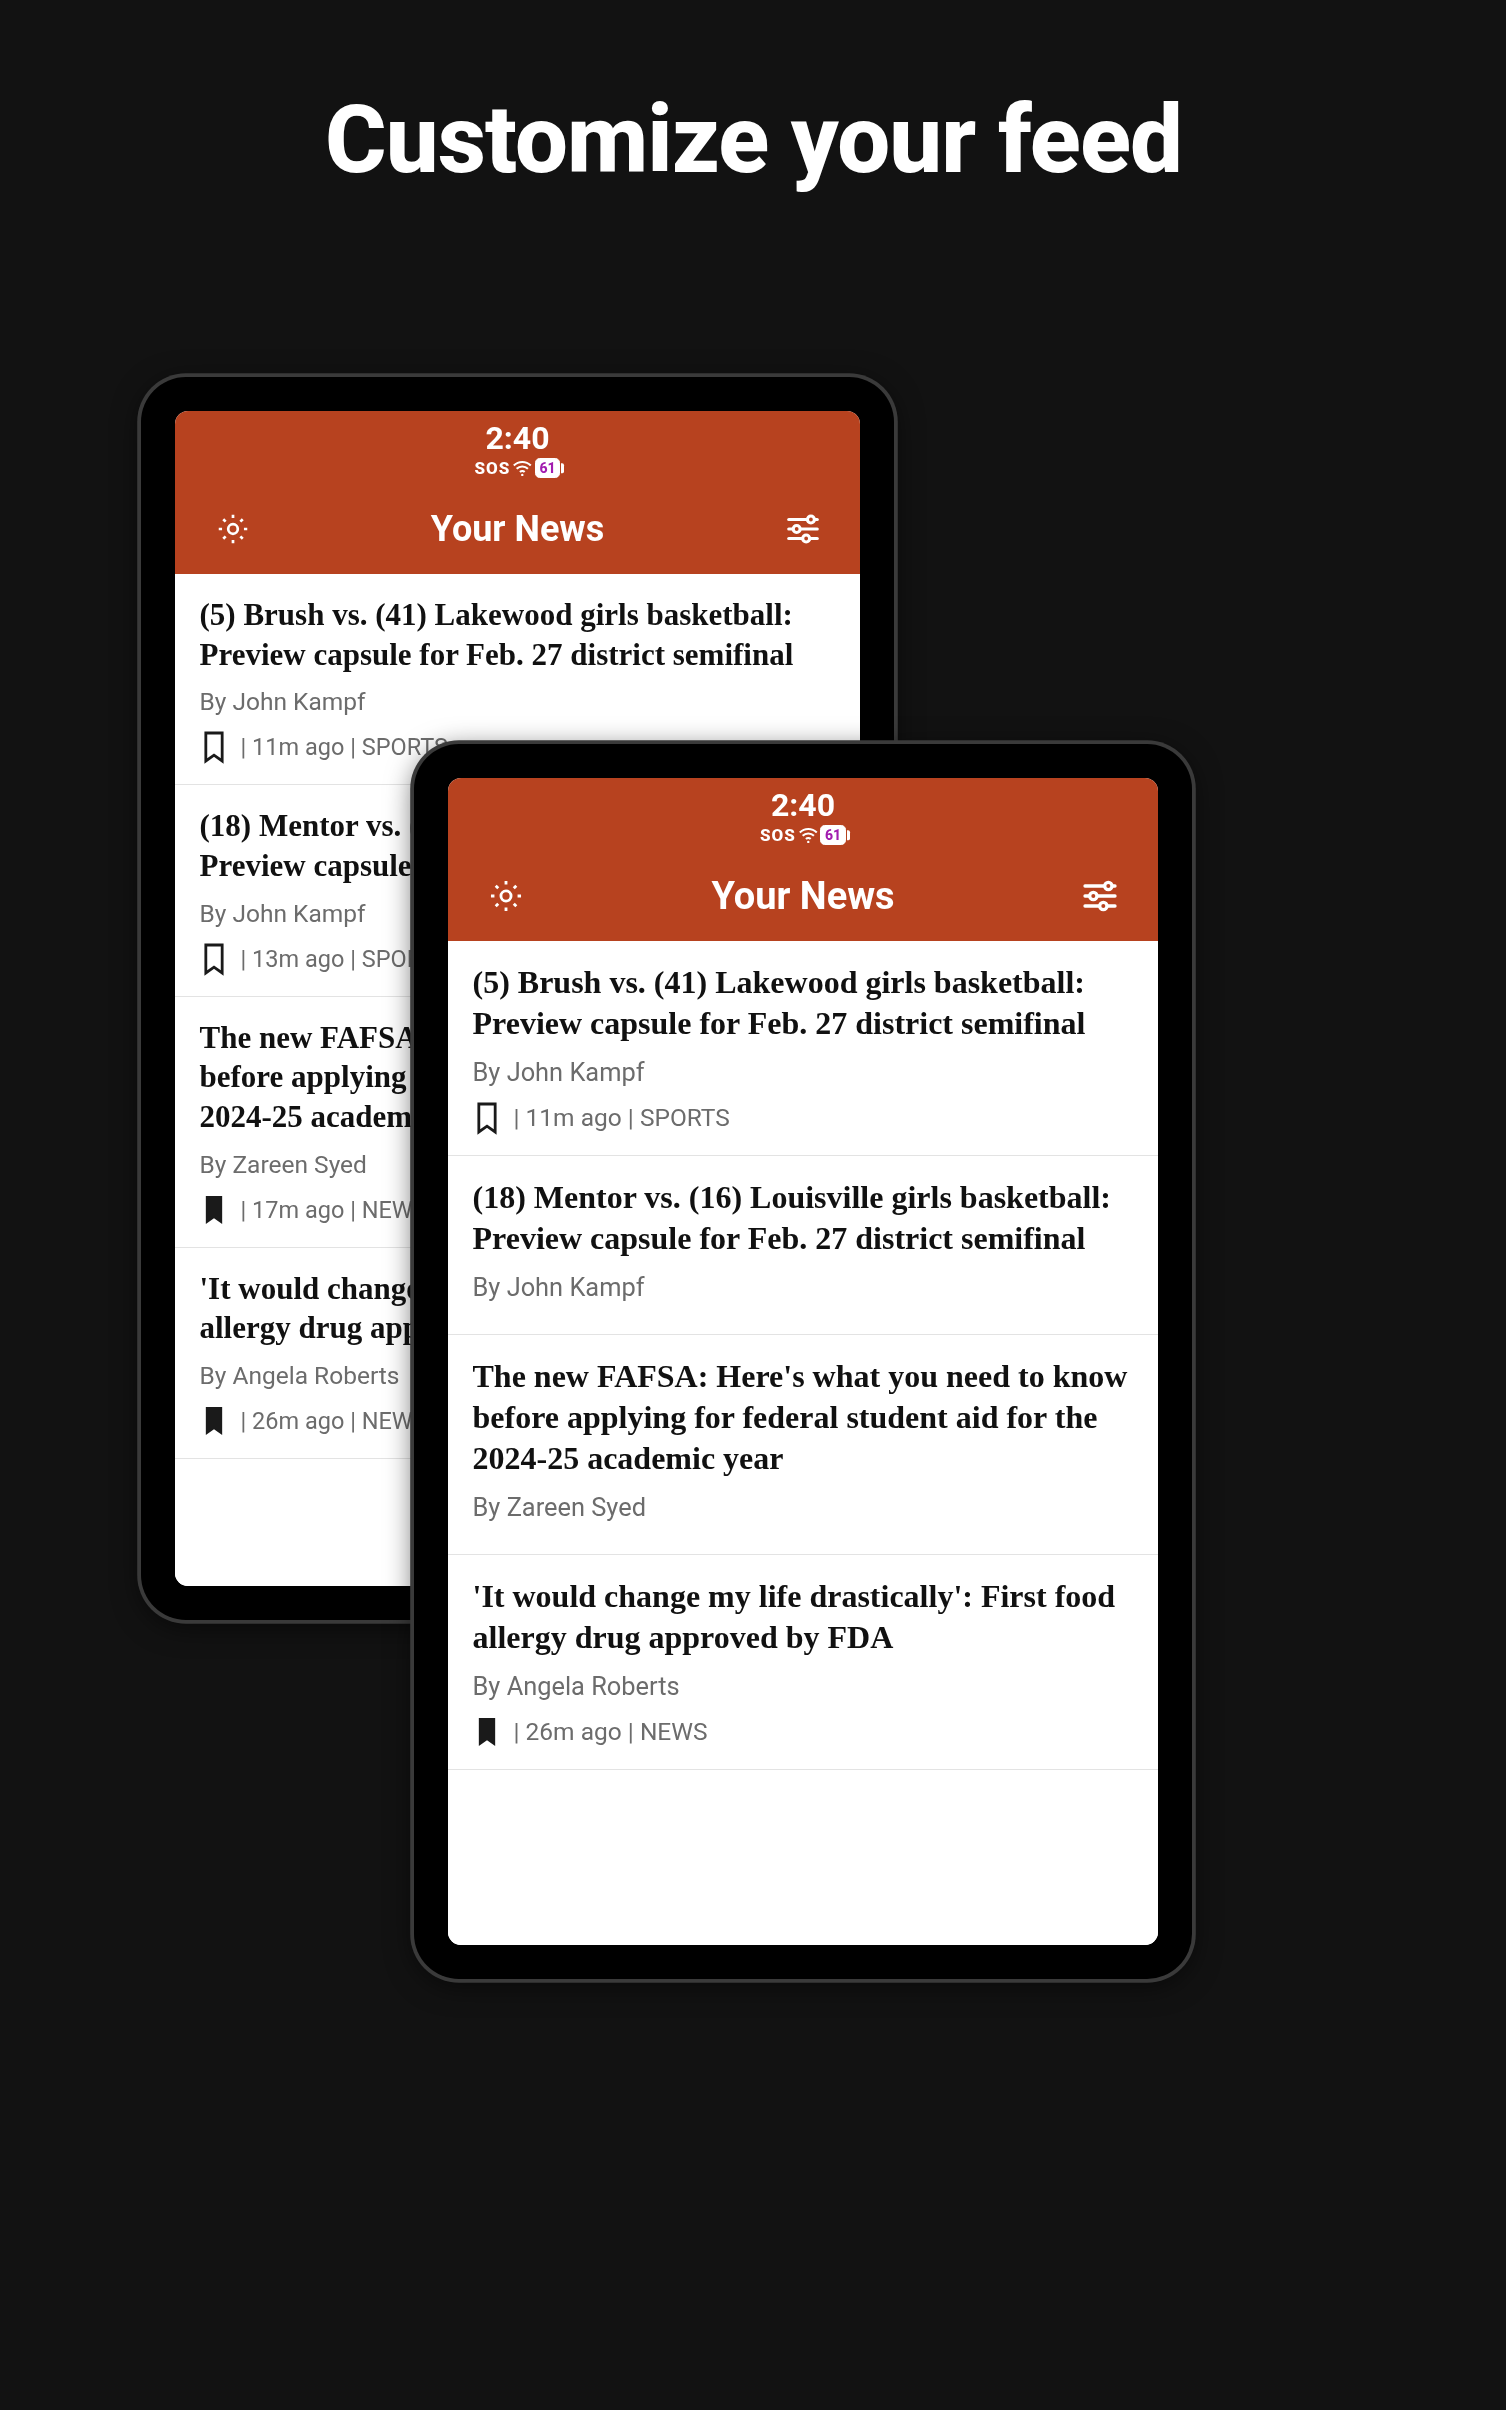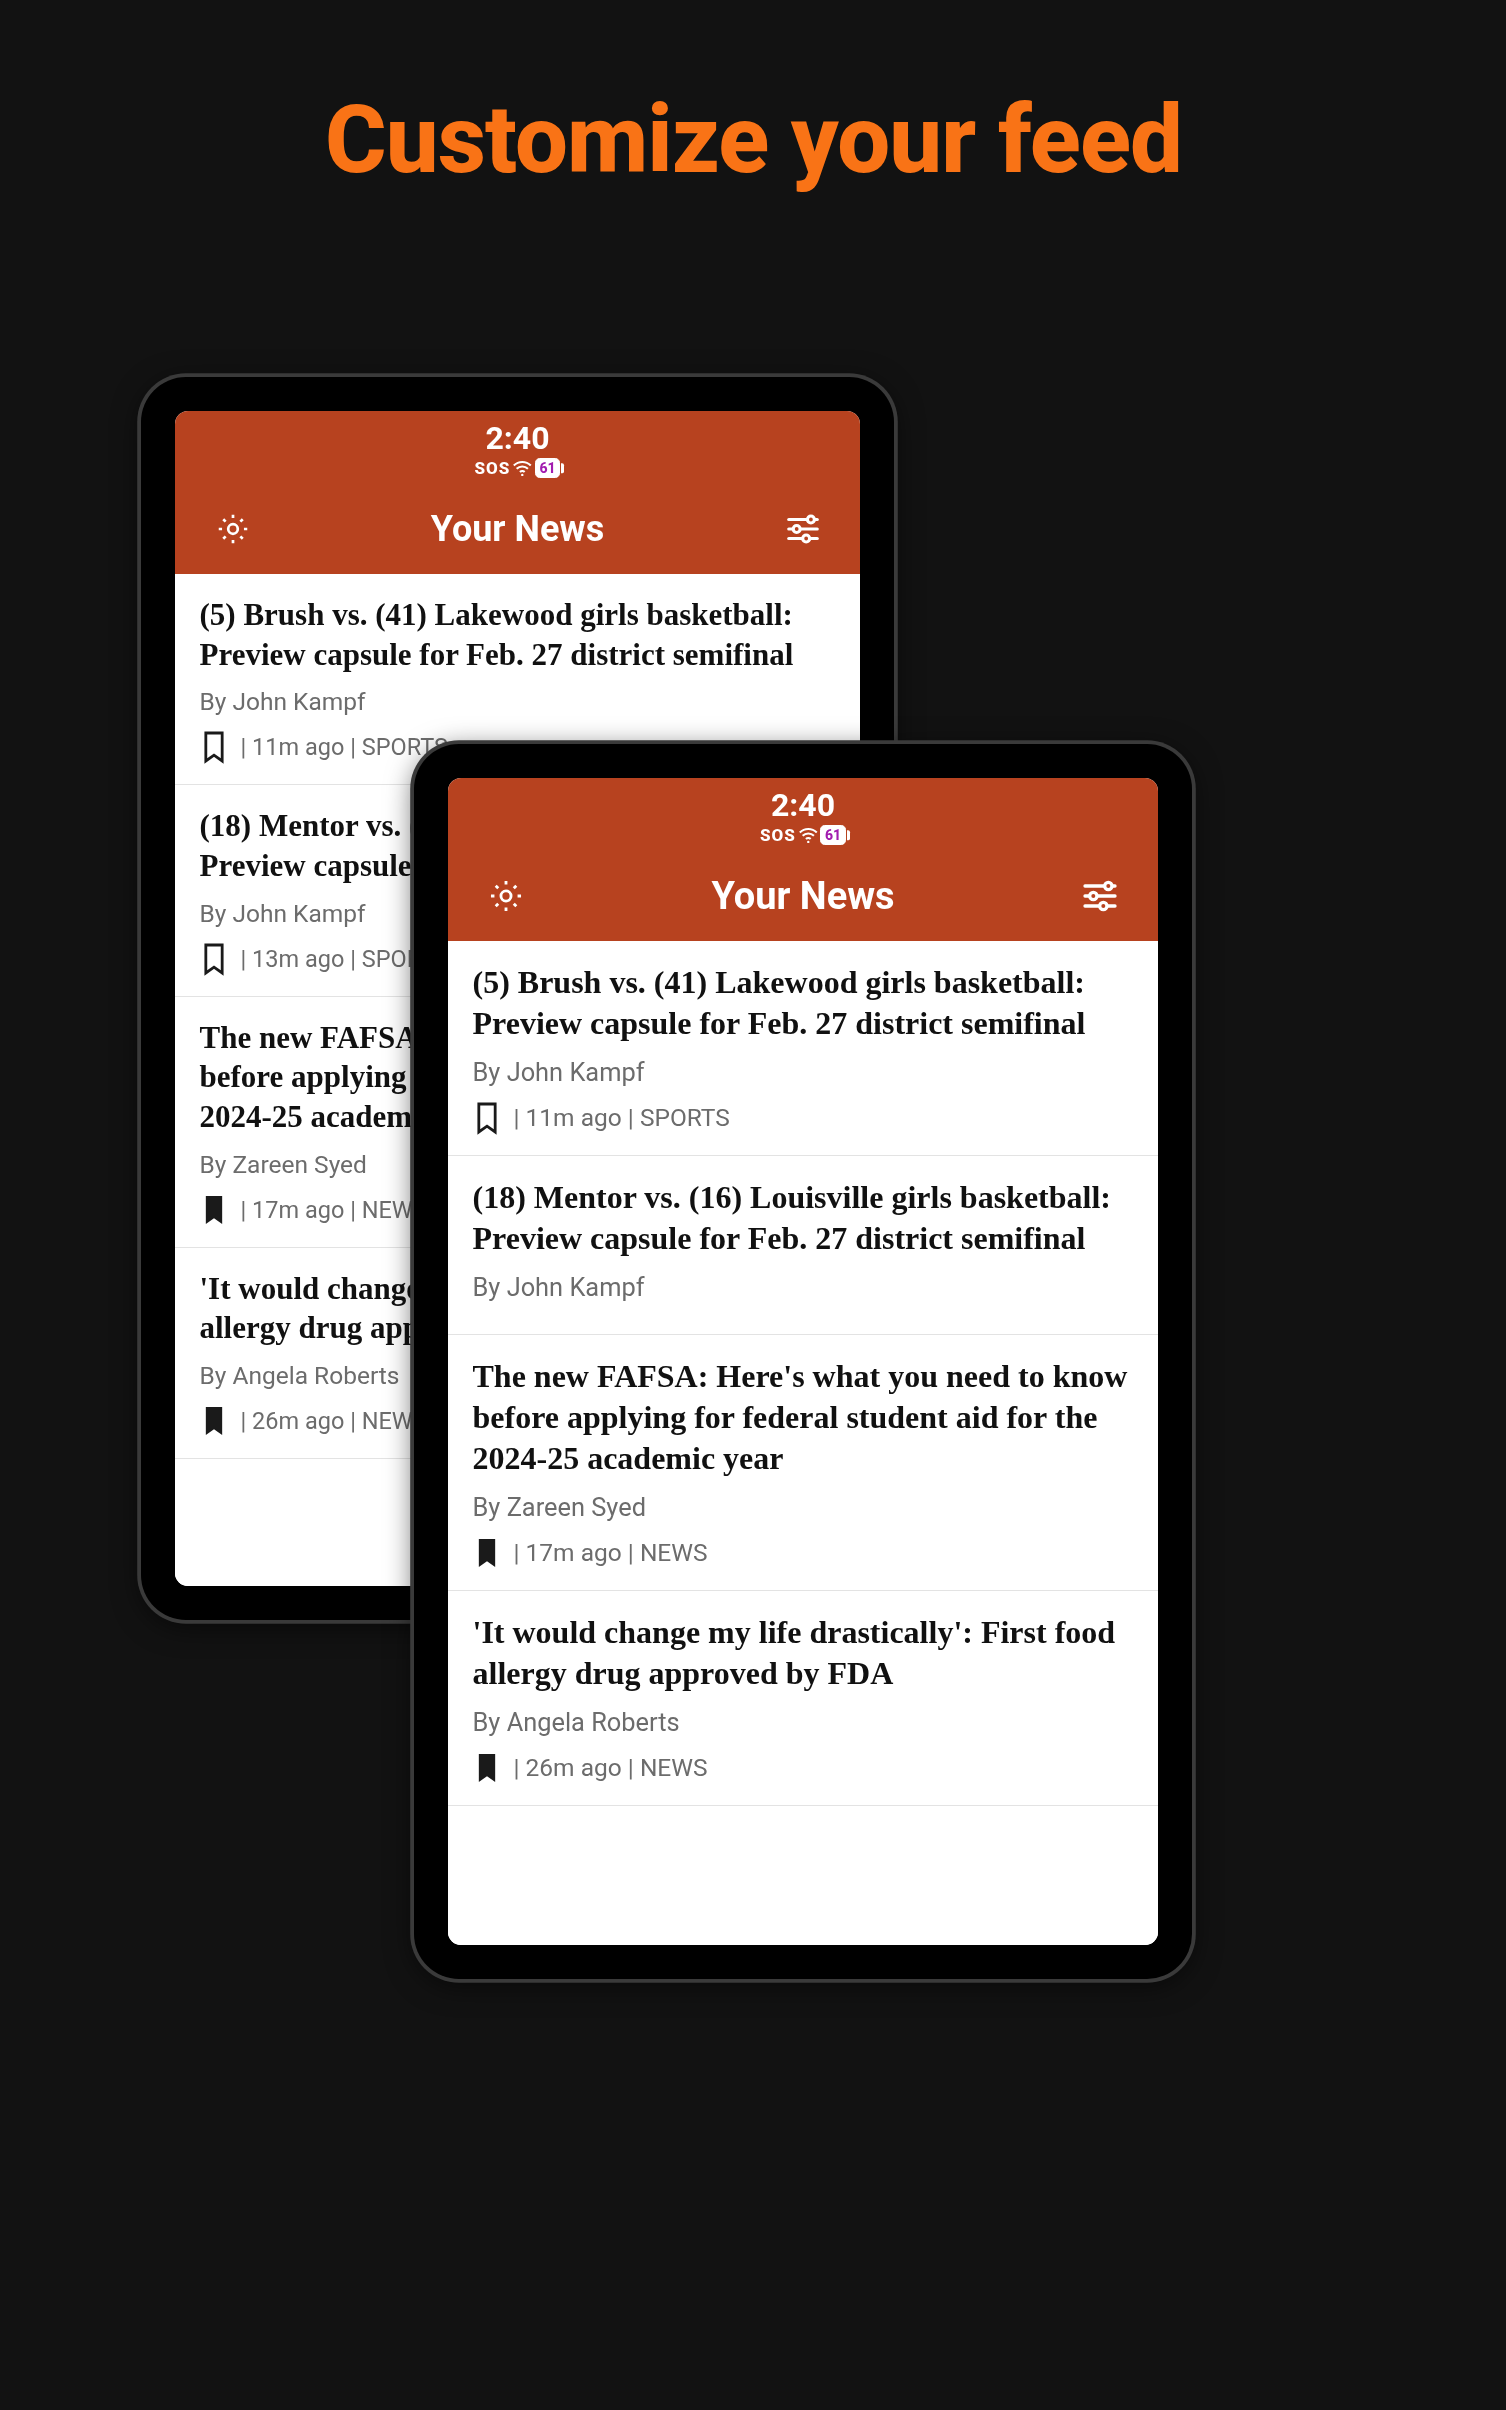--- a/index.html
+++ b/index.html
@@ -5,21 +5,21 @@
   * { box-sizing: border-box; margin: 0; padding: 0; }
   body {
     background: #121212;
     width: 1507px;
     height: 2411px;
     font-family: -apple-system, "Segoe UI", Roboto, Helvetica, Arial, sans-serif;
     overflow: hidden;
     position: relative;
   }
   .hero-title {
-    color: #f97316;
+    color: #ffffff;
     font-size: 94px;
     font-weight: 800;
     text-align: center;
     width: 100%;
     position: absolute;
     top: 85px;
     letter-spacing: -0.9px;
   }
 
   
@@ -312,28 +312,20 @@
           <span class="meta-text">| <span>11m ago</span> | <span>SPORTS</span></span>
         </div>
       </div>
       <div class="article">
         <div class="article-title">(18) Mentor vs. (16) Louisville girls basketball: Preview capsule for Feb. 27 district semifinal</div>
         <div class="byline">By John Kampf</div>
       </div>
       <div class="article">
         <div class="article-title">The new FAFSA: Here's what you need to know before applying for federal student aid for the 2024-25 academic year</div>
         <div class="byline">By Zareen Syed</div>
-        <div class="meta-row">
-          <span class="bookmark">
-            <svg viewBox="0 0 24 30" width="28" height="36" fill="#1a1a1a">
-                <path d="M5 3h14v24l-7-5-7 5V3z"></path>
-              </svg>
-          </span>
-          <span class="meta-text">| <span>17m ago</span> | <span>NEWS</span></span>
-        </div>
       </div>
       <div class="article">
         <div class="article-title">'It would change my life drastically': First food allergy drug approved by FDA</div>
         <div class="byline">By Angela Roberts</div>
         <div class="meta-row">
           <span class="bookmark">
             <svg viewBox="0 0 24 30" width="28" height="36" fill="#1a1a1a">
                 <path d="M5 3h14v24l-7-5-7 5V3z"></path>
               </svg>
           </span>

